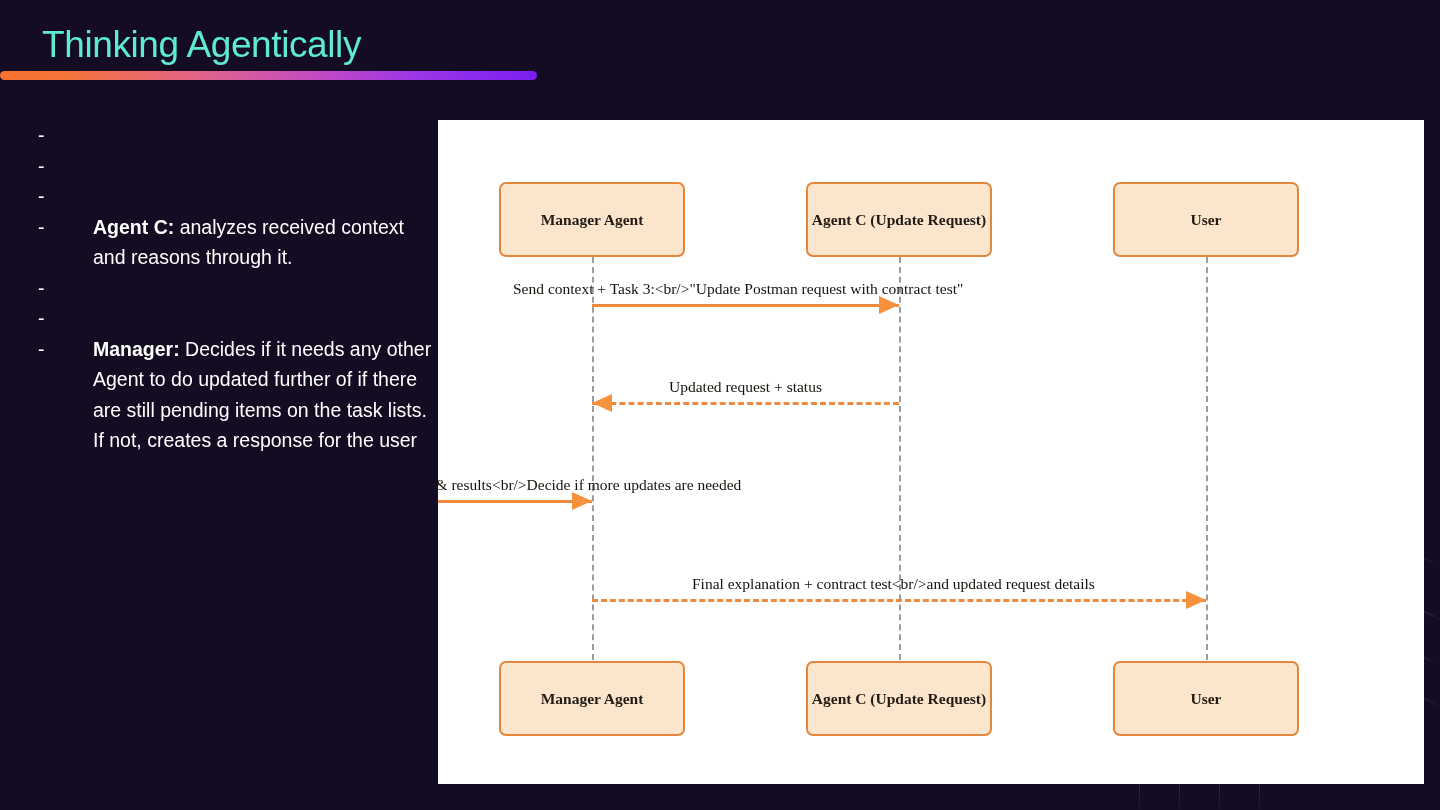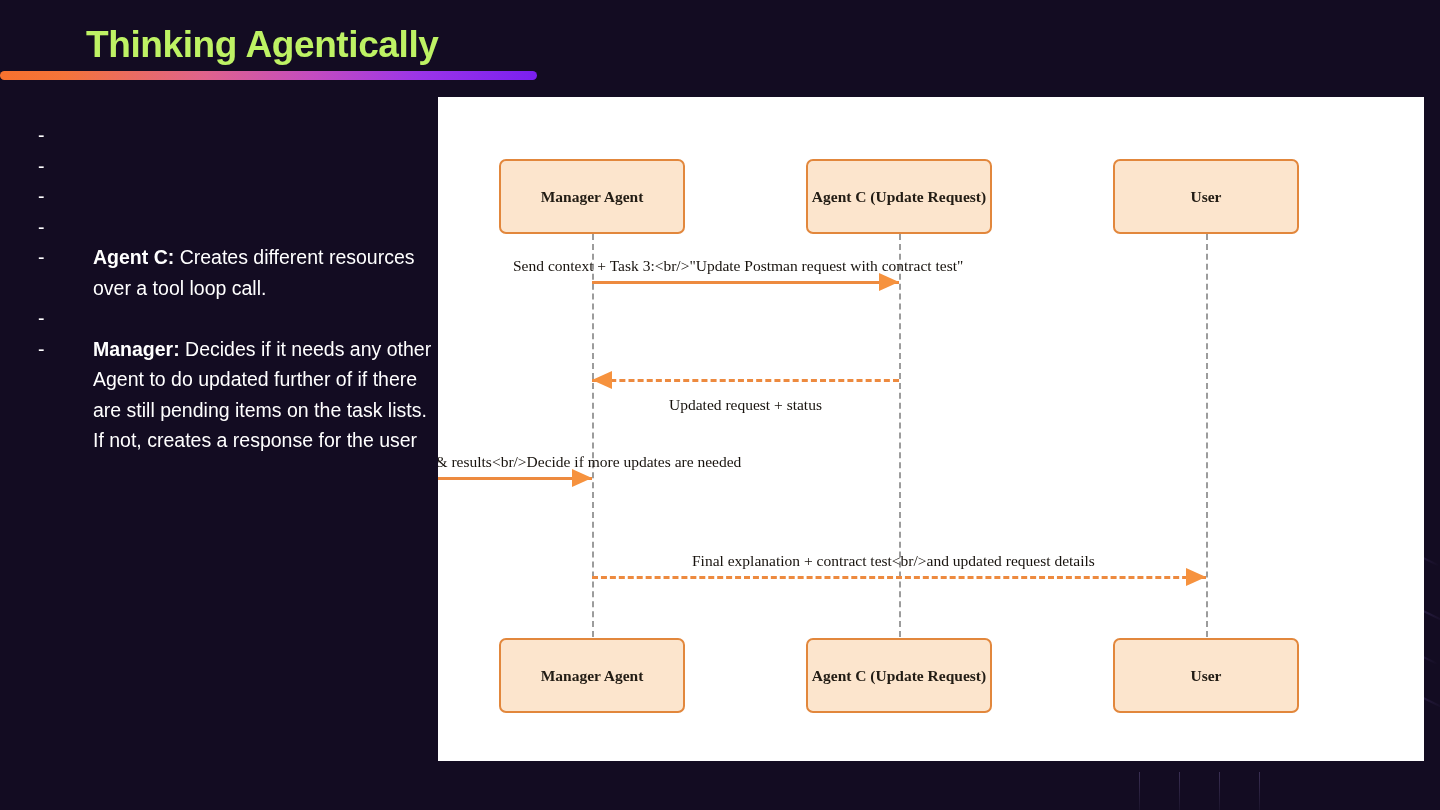--- a/index.html
+++ b/index.html
@@ -17,43 +17,43 @@
     height:2px; transform-origin:left center;
   }
   .vdiv {
     position:absolute; width:1px;
     background:linear-gradient(180deg, rgba(150,130,200,.30), rgba(150,130,200,.06));
   }
 
   
   #title-block { position:absolute; left:0; top:24px; width:600px; z-index:3; }
   #page-title {
-    font-size:37px; font-weight:bold; color:#bef264;
-    letter-spacing:-0.4px; padding-left:86px; line-height:1.12;
+    font-size:37px; font-weight:normal; color:#5eead4;
+    letter-spacing:-0.4px; padding-left:42px; line-height:1.12;
   }
   #title-rule {
     margin-top:6px; height:9px; width:537px; border-radius:5px;
     background:linear-gradient(90deg,#F7712E 0%,#F4743A 12%,#E0638C 38%,#C44CC0 58%,#9B35E8 78%,#7A1FF0 100%);
   }
 
   
   #bullet-list {
     position:absolute; left:38px; top:120px; width:396px; z-index:3;
   }
   .bullet-row {
     display:flex; align-items:flex-start;
     color:#FFFFFF; font-size:19.5px; line-height:30.5px;
   }
   .bullet-mark { width:55px; flex:0 0 55px; color:#FFFFFF; }
   .bullet-text { flex:1; }
   .bullet-text .lead { font-weight:bold; }
 
   
   #diagram-panel {
-    position:absolute; left:438px; top:97px; width:986px; height:664px;
+    position:absolute; left:438px; top:120px; width:986px; height:664px;
     background:#FFFFFF; overflow:hidden; z-index:2;
   }
   #diagram-surface { position:absolute; inset:0; }
 
   .participant-box {
     position:absolute; width:186px; height:75px;
     background:#FCE5CD; border:2px solid #E2873C; border-radius:7px;
     display:flex; align-items:center; justify-content:center;
   }
   .participant-label {
@@ -110,24 +110,24 @@
       <span class="bullet-mark">-</span>
     </div>
     <div class="bullet-row">
       <span class="bullet-mark">-</span>
     </div>
     <div class="bullet-row">
       <span class="bullet-mark">-</span>
     </div>
     <div class="bullet-row">
       <span class="bullet-mark">-</span>
+      <span class="bullet-text"><span class="lead">Agent C:</span><span> analyzes received context and reasons through it.</span></span>
     </div>
     <div class="bullet-row">
       <span class="bullet-mark">-</span>
-      <span class="bullet-text"><span class="lead">Agent C:</span><span> Creates different resources over a tool loop call.</span></span>
     </div>
     <div class="bullet-row">
       <span class="bullet-mark">-</span>
     </div>
     <div class="bullet-row">
       <span class="bullet-mark">-</span>
       <span class="bullet-text"><span class="lead">Manager:</span><span> Decides if it needs any other Agent to do updated further of if there are still pending items on the task lists. If not, creates a response for the user</span></span>
     </div>
   </div>
 
@@ -145,21 +145,21 @@
       <span class="participant-label">Agent C (Update Request)</span>
     </div>
     <div class="participant-box" style="left:675px; top:62px;">
       <span class="participant-label">User</span>
     </div>
 
     <div class="msg-label" style="left:75px; top:160px;">Send context + Task 3:&lt;br/&gt;"Update Postman request with contract test"</div>
     <div class="msg-line solid" style="left:154px; top:184px; width:307px;"></div>
     <div class="arrow-head right" style="left:441px; top:176px;"></div>
 
-    <div class="msg-label" style="left:231px; top:258px;margin-top:41px;">Updated request + status</div>
+    <div class="msg-label" style="left:231px; top:258px;">Updated request + status</div>
     <div class="msg-line dashed" style="left:154px; top:282px; width:307px;"></div>
     <div class="arrow-head left" style="left:154px; top:274px;"></div>
 
     <div class="msg-label" style="left:-52px; top:356px;">context &amp; results&lt;br/&gt;Decide if more updates are needed</div>
     <div class="msg-line solid" style="left:-60px; top:380px; width:214px;"></div>
     <div class="arrow-head right" style="left:134px; top:372px;"></div>
 
     <div class="msg-label" style="left:254px; top:455px;">Final explanation + contract test&lt;br/&gt;and updated request details</div>
     <div class="msg-line dashed" style="left:154px; top:479px; width:614px;"></div>
     <div class="arrow-head right" style="left:748px; top:471px;"></div>

